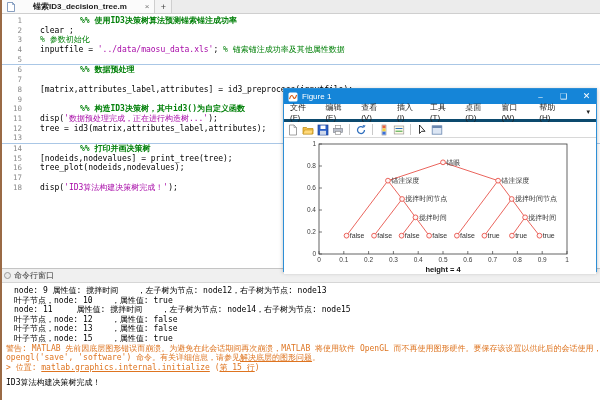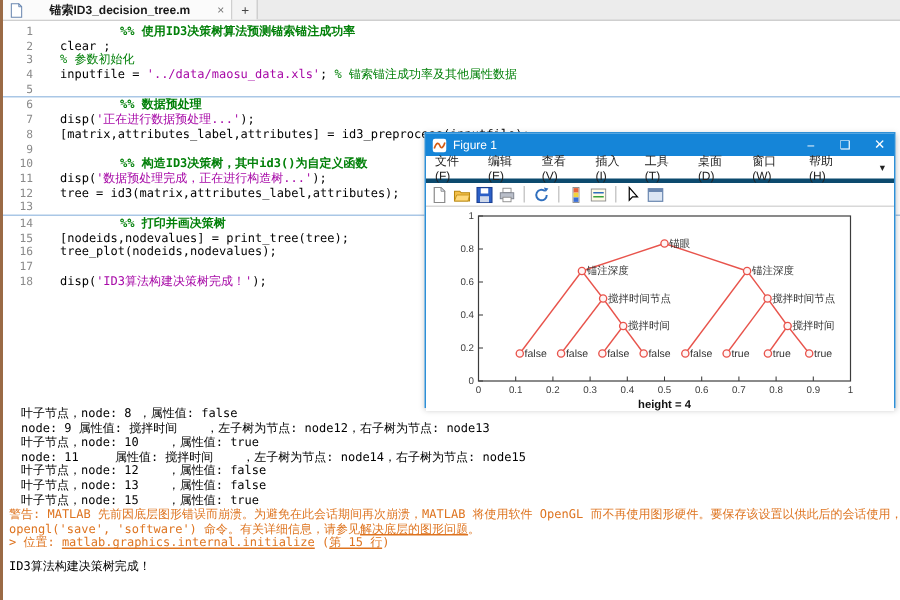--- a/index.html
+++ b/index.html
@@ -71,38 +71,41 @@
     </div>
     <div class="tab-new">+</div>
   </div>
   <div class="code-area">
       <div class="code-line"><span class="lnum">1</span><span class="lcontent"><span class="seg-section">%% 使用ID3决策树算法预测锚索锚注成功率</span></span></div>
       <div class="code-line"><span class="lnum">2</span><span class="lcontent"><span class="seg-code">clear ;</span></span></div>
       <div class="code-line"><span class="lnum">3</span><span class="lcontent"><span class="seg-comment">% 参数初始化</span></span></div>
       <div class="code-line"><span class="lnum">4</span><span class="lcontent"><span class="seg-code">inputfile = </span><span class="seg-string">'../data/maosu_data.xls'</span><span class="seg-code">; </span><span class="seg-comment">% 锚索锚注成功率及其他属性数据</span></span></div>
       <div class="code-line"><span class="lnum">5</span><span class="lcontent"></span></div>
       <div class="code-line divider"><span class="lnum">6</span><span class="lcontent"><span class="seg-section">%% 数据预处理</span></span></div>
-      <div class="code-line"><span class="lnum">7</span><span class="lcontent"><span class="seg-code">disp(</span><span class="seg-string">'正在进行数据预处理...'</span><span class="seg-code">);</span></span></div>
+      <div class="code-line"><span class="lnum">7</span></div>
       <div class="code-line"><span class="lnum">8</span><span class="lcontent"><span class="seg-code">[matrix,attributes_label,attributes] = id3_preprocess(inputfile);</span></span></div>
       <div class="code-line"><span class="lnum">9</span><span class="lcontent"></span></div>
       <div class="code-line"><span class="lnum">10</span><span class="lcontent"><span class="seg-section">%% 构造ID3决策树，其中id3()为自定义函数</span></span></div>
       <div class="code-line"><span class="lnum">11</span><span class="lcontent"><span class="seg-code">disp(</span><span class="seg-string">'数据预处理完成，正在进行构造树...'</span><span class="seg-code">);</span></span></div>
       <div class="code-line"><span class="lnum">12</span><span class="lcontent"><span class="seg-code">tree = id3(matrix,attributes_label,attributes);</span></span></div>
       <div class="code-line"><span class="lnum">13</span><span class="lcontent"></span></div>
       <div class="code-line divider"><span class="lnum">14</span><span class="lcontent"><span class="seg-section">%% 打印并画决策树</span></span></div>
       <div class="code-line"><span class="lnum">15</span><span class="lcontent"><span class="seg-code">[nodeids,nodevalues] = print_tree(tree);</span></span></div>
       <div class="code-line"><span class="lnum">16</span><span class="lcontent"><span class="seg-code">tree_plot(nodeids,nodevalues);</span></span></div>
       <div class="code-line"><span class="lnum">17</span><span class="lcontent"></span></div>
       <div class="code-line"><span class="lnum">18</span><span class="lcontent"><span class="seg-code">disp(</span><span class="seg-string">'ID3算法构建决策树完成！'</span><span class="seg-code">);</span></span></div>
     </div>
 </div>
 
 <div id="cmd-pane">
+  <div class="cmd-header">
+    <span class="collapse-dot"></span>
+    <span>命令行窗口</span>
+  </div>
   <div class="cmd-body">
-      <div class="cmd-line normal ind1"><span>叶子节点，node: 8 ，属性值: false</span></div>
       <div class="cmd-line normal ind1"><span>node: 9 属性值: 搅拌时间    ，左子树为节点: node12，右子树为节点: node13</span></div>
       <div class="cmd-line normal ind1"><span>叶子节点，node: 10    ，属性值: true</span></div>
       <div class="cmd-line normal ind1"><span>node: 11     属性值: 搅拌时间    ，左子树为节点: node14，右子树为节点: node15</span></div>
       <div class="cmd-line normal ind1"><span>叶子节点，node: 12    ，属性值: false</span></div>
       <div class="cmd-line normal ind1"><span>叶子节点，node: 13    ，属性值: false</span></div>
       <div class="cmd-line normal ind1"><span>叶子节点，node: 15    ，属性值: true</span></div>
       <div class="cmd-line warning ind0"><span>警告: MATLAB 先前因底层图形错误而崩溃。为避免在此会话期间再次崩溃，MATLAB 将使用软件 OpenGL 而不再使用图形硬件。要保存该设置以供此后的会话使用，请使用</span></div>
       <div class="cmd-line warning ind0"><span>opengl('save', 'software') 命令。有关详细信息，请参见</span><span class="cmd-link">解决底层的图形问题</span><span>。</span></div>
       <div class="cmd-line warning ind0"><span>&gt; 位置: </span><span class="cmd-link">matlab.graphics.internal.initialize</span><span> (</span><span class="cmd-link">第 15 行</span><span>)</span></div>
       <div class="cmd-line blank ind0"></div>

